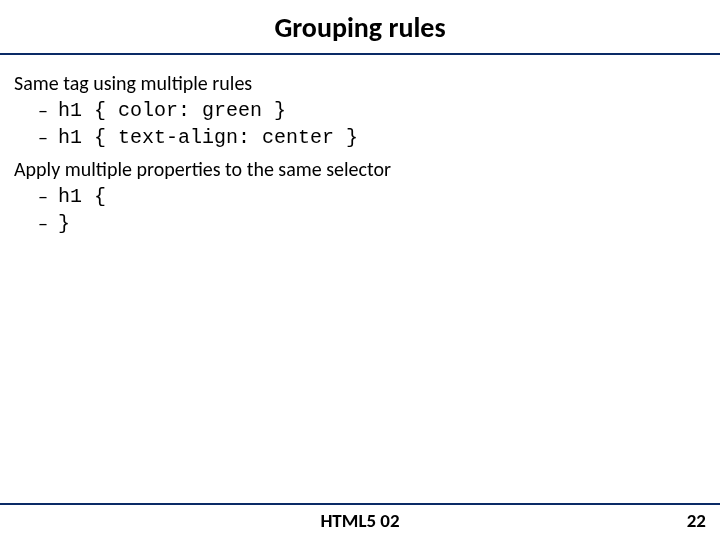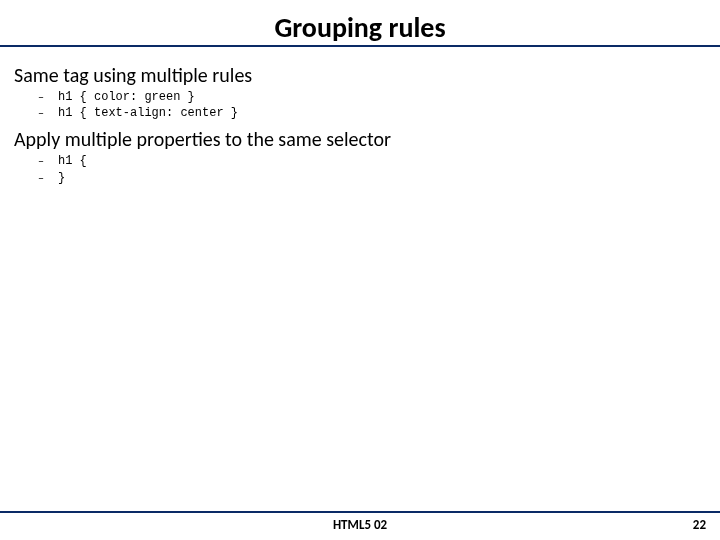--- a/index.html
+++ b/index.html
@@ -3,37 +3,38 @@
 <meta charset="utf-8">
 <style>
   * { margin: 0; padding: 0; box-sizing: border-box; }
   html, body { width: 720px; height: 540px; background: #ffffff; font-family: Calibri, Arial, sans-serif; color: #000; }
   .slide { width: 720px; height: 540px; position: relative; }
   .title {
     text-align: center;
     font-weight: 700;
     font-size: 28px;
     padding-top: 10px;
+    padding-bottom: 8px;
     border-bottom: 2px solid #0a2a66;
   }
   .content { padding: 10px 14px 0 14px; }
   .section-head {
     font-weight: 400;
     font-size: 20px;
     margin-top: 6px;
     margin-bottom: 2px;
   }
   .sub-list {
     list-style: none;
     padding-left: 44px;
   }
   .sub-list li {
     position: relative;
     font-family: "Courier New", Courier, monospace;
-    font-size: 12px;
+    font-size: 20px;
     line-height: 1.35;
     white-space: pre;
   }
   .sub-list li::before {
     content: "–";
     position: absolute;
     left: -20px;
     top: 0;
     font-family: Calibri, Arial, sans-serif;
     font-weight: 400;
@@ -41,21 +42,21 @@
   .footer {
     position: absolute;
     left: 0; right: 0; bottom: 8px;
     border-top: 2px solid #0a2a66;
   }
   .footer-inner {
     display: flex;
     justify-content: space-between;
     align-items: center;
     padding: 4px 14px 0 14px;
-    font-size: 13px;
+    font-size: 19px;
     font-weight: 700;
   }
   .footer-center {
     position: absolute;
     left: 50%;
     transform: translateX(-50%);
   }
   .footer-right { margin-left: auto; }
 </style>
 </head>

